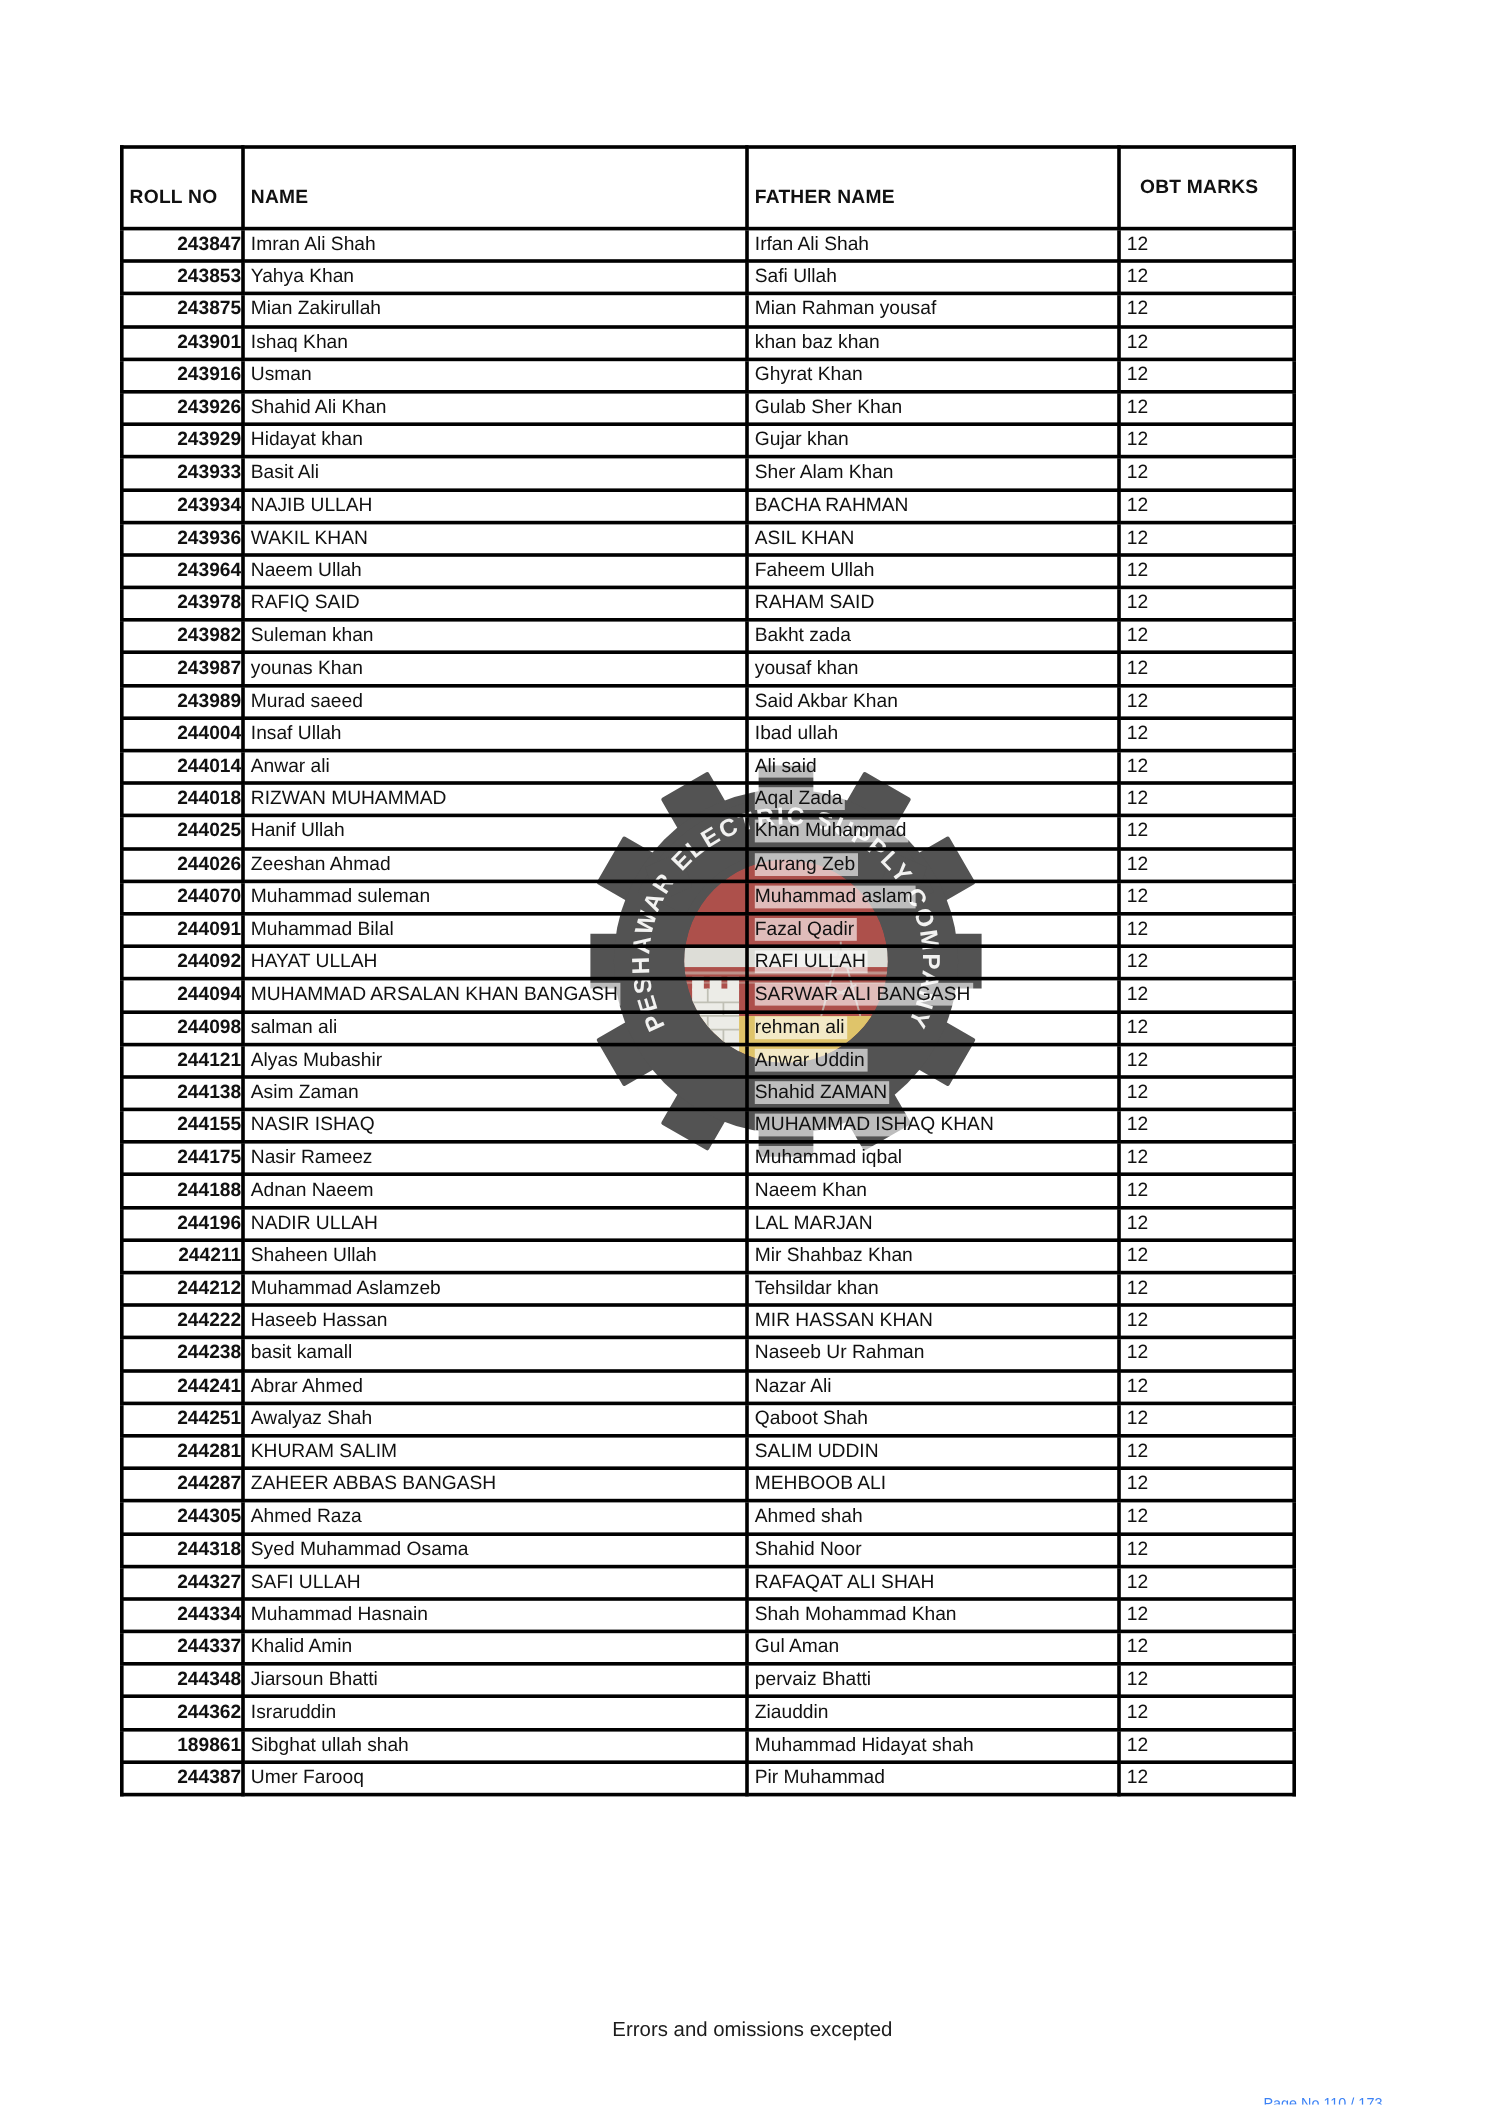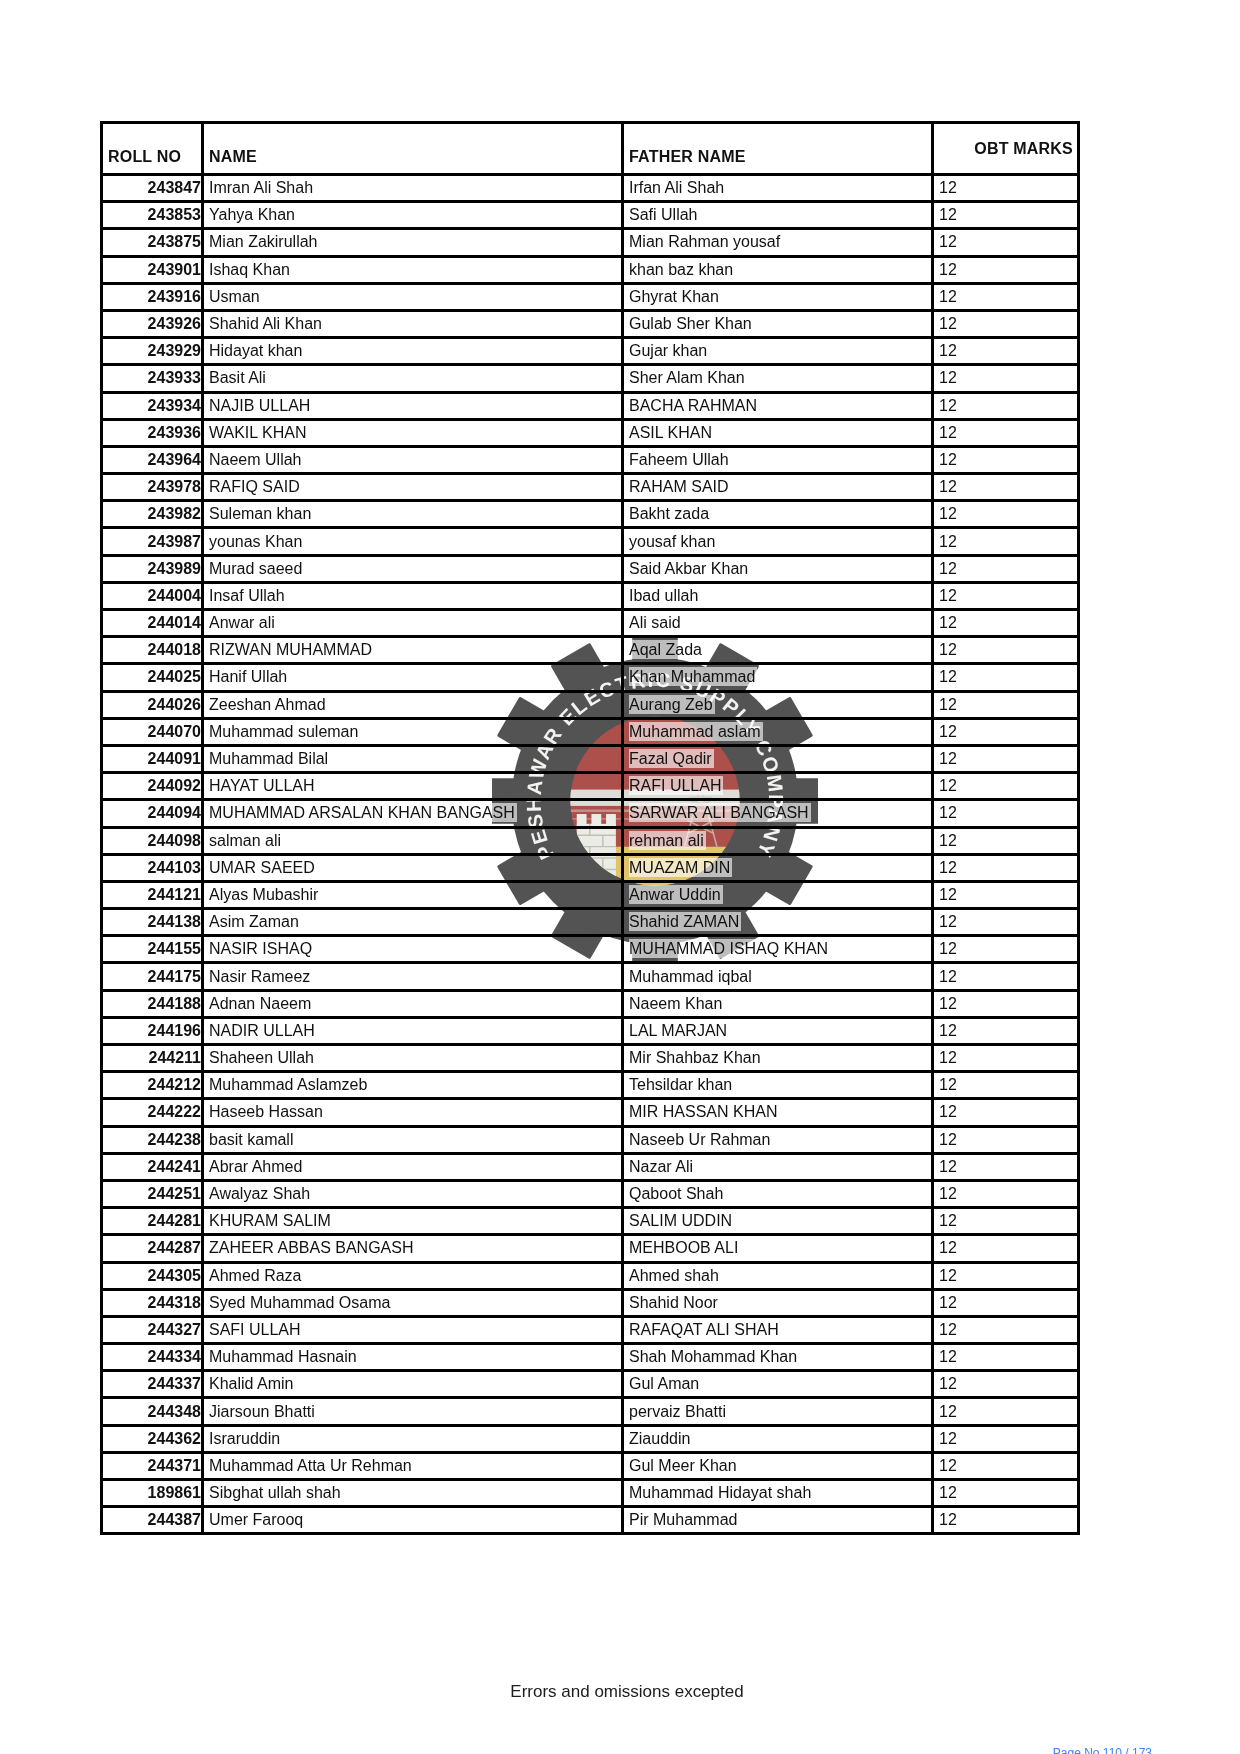--- a/index.html
+++ b/index.html
@@ -18,21 +18,21 @@
     border-collapse:collapse;table-layout:fixed;background:transparent;
   }
   table.results th,table.results td{
     border:3px solid #000;overflow:hidden;white-space:nowrap;
     background:transparent;
   }
   table.results th{
     height:33px;font-size:16px;font-weight:bold;text-align:left;
     padding:16px 0 0 5px;letter-spacing:.2px;
   }
-  table.results th.c-marks{text-align:right;padding:4px;}
+  table.results th.c-marks{text-align:left;padding:16px;}
   table.results td{height:24.2px;font-size:16px;padding:0 0 0 5px;}
   td.c-roll{font-weight:bold;text-align:right;padding:0 10px 0 0;font-size:15.5px;}
   td.c-marks{text-align:left;padding:0;}
   td.c-name .hl,td.c-father .hl{background:rgba(255,255,255,.62);padding:1px 2px 1px 0;}
   
   .footer-note{position:absolute;top:1682px;left:50%;transform:translateX(-47%);
     font-size:17px;color:#1c1c1c;z-index:1;}
   .footer-page{position:absolute;top:1746px;right:88px;font-size:12px;color:#3b82f6;z-index:1;}
 </style>
 </head>
@@ -269,26 +269,20 @@
           <td class="c-father"><span class="hl">SARWAR ALI BANGASH</span></td>
           <td class="c-marks"><span class="hl">12</span></td>
         </tr>
         <tr>
           <td class="c-roll"><span class="hl">244098</span></td>
           <td class="c-name"><span class="hl">salman ali</span></td>
           <td class="c-father"><span class="hl">rehman ali</span></td>
           <td class="c-marks"><span class="hl">12</span></td>
         </tr>
         <tr>
-          <td class="c-roll"><span class="hl">244103</span></td>
-          <td class="c-name"><span class="hl">UMAR SAEED</span></td>
-          <td class="c-father"><span class="hl">MUAZAM DIN</span></td>
-          <td class="c-marks"><span class="hl">12</span></td>
-        </tr>
-        <tr>
           <td class="c-roll"><span class="hl">244121</span></td>
           <td class="c-name"><span class="hl">Alyas Mubashir</span></td>
           <td class="c-father"><span class="hl">Anwar Uddin</span></td>
           <td class="c-marks"><span class="hl">12</span></td>
         </tr>
         <tr>
           <td class="c-roll"><span class="hl">244138</span></td>
           <td class="c-name"><span class="hl">Asim Zaman</span></td>
           <td class="c-father"><span class="hl">Shahid ZAMAN</span></td>
           <td class="c-marks"><span class="hl">12</span></td>
@@ -401,26 +395,20 @@
           <td class="c-father"><span class="hl">pervaiz Bhatti</span></td>
           <td class="c-marks"><span class="hl">12</span></td>
         </tr>
         <tr>
           <td class="c-roll"><span class="hl">244362</span></td>
           <td class="c-name"><span class="hl">Israruddin</span></td>
           <td class="c-father"><span class="hl">Ziauddin</span></td>
           <td class="c-marks"><span class="hl">12</span></td>
         </tr>
         <tr>
-          <td class="c-roll"><span class="hl">244371</span></td>
-          <td class="c-name"><span class="hl">Muhammad Atta Ur Rehman</span></td>
-          <td class="c-father"><span class="hl">Gul Meer Khan</span></td>
-          <td class="c-marks"><span class="hl">12</span></td>
-        </tr>
-        <tr>
           <td class="c-roll"><span class="hl">189861</span></td>
           <td class="c-name"><span class="hl">Sibghat ullah shah</span></td>
           <td class="c-father"><span class="hl">Muhammad Hidayat shah</span></td>
           <td class="c-marks"><span class="hl">12</span></td>
         </tr>
         <tr>
           <td class="c-roll"><span class="hl">244387</span></td>
           <td class="c-name"><span class="hl">Umer Farooq</span></td>
           <td class="c-father"><span class="hl">Pir Muhammad</span></td>
           <td class="c-marks"><span class="hl">12</span></td>

